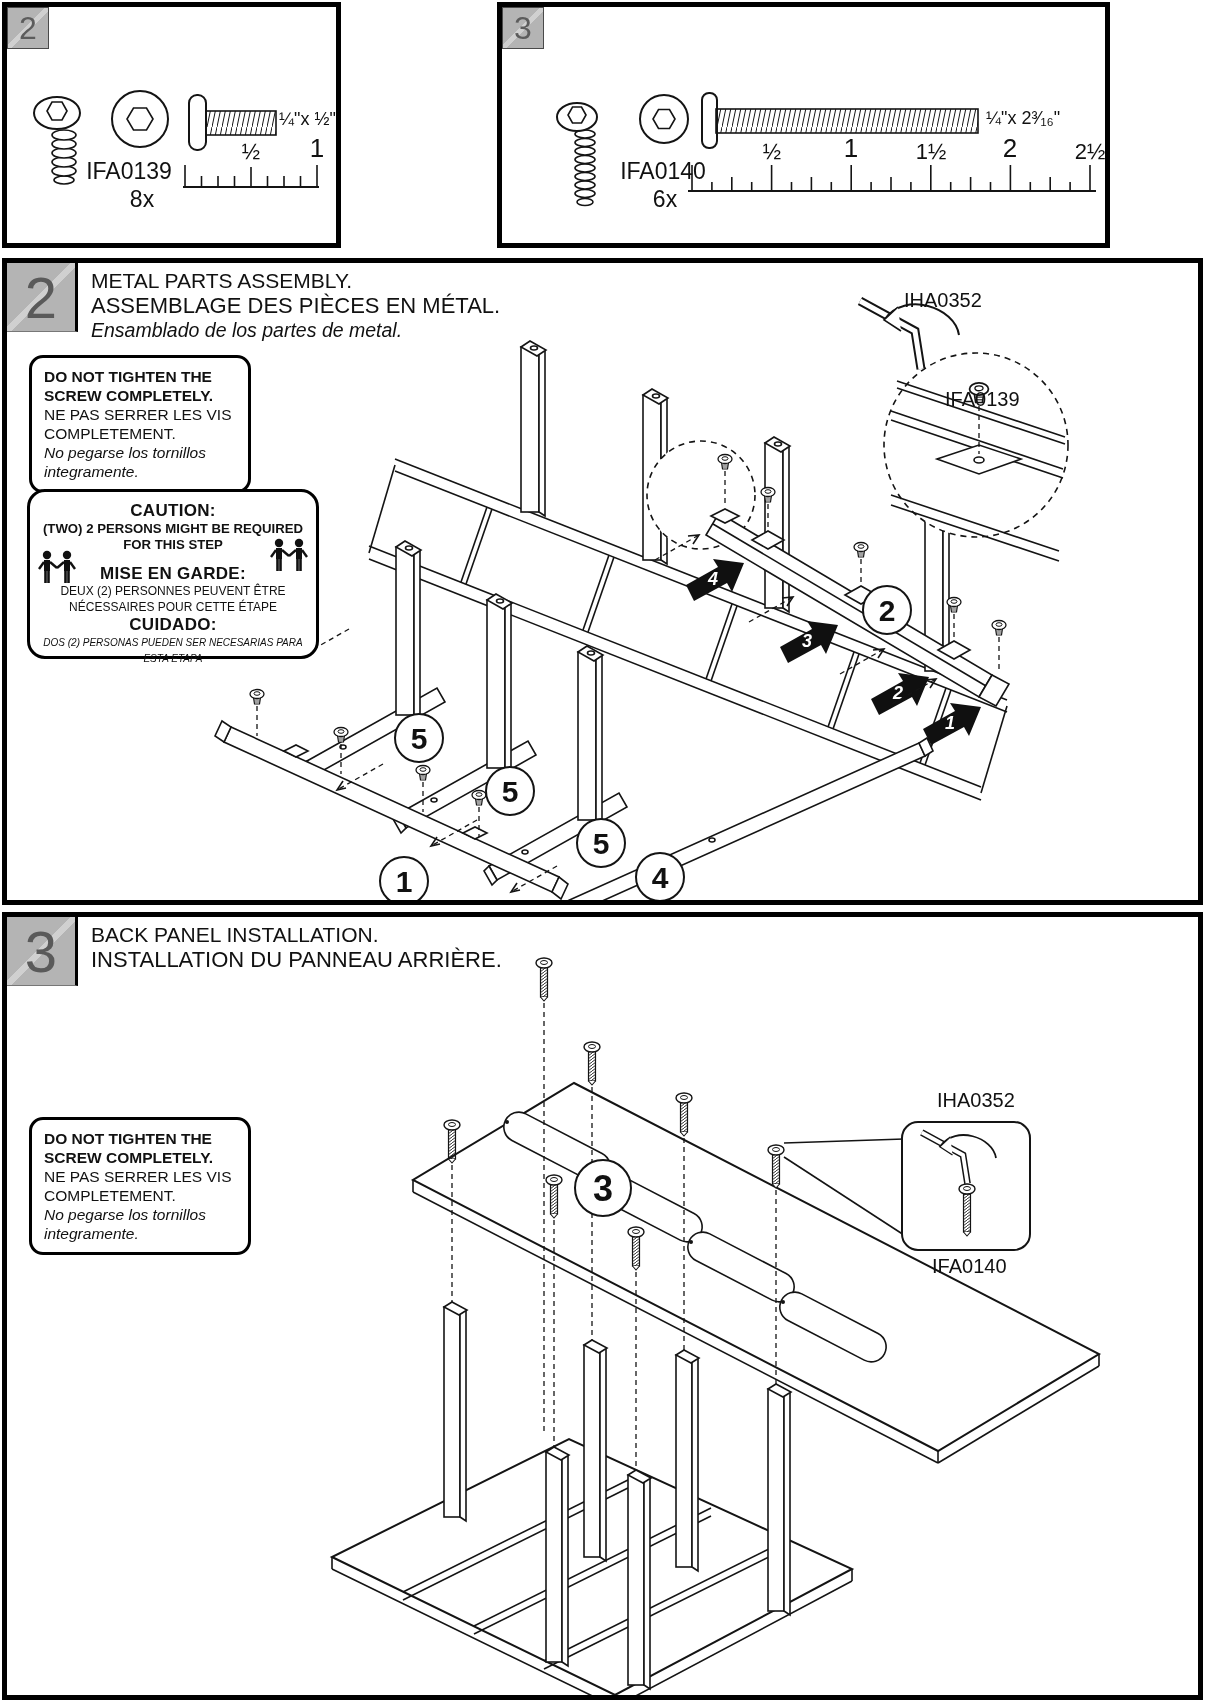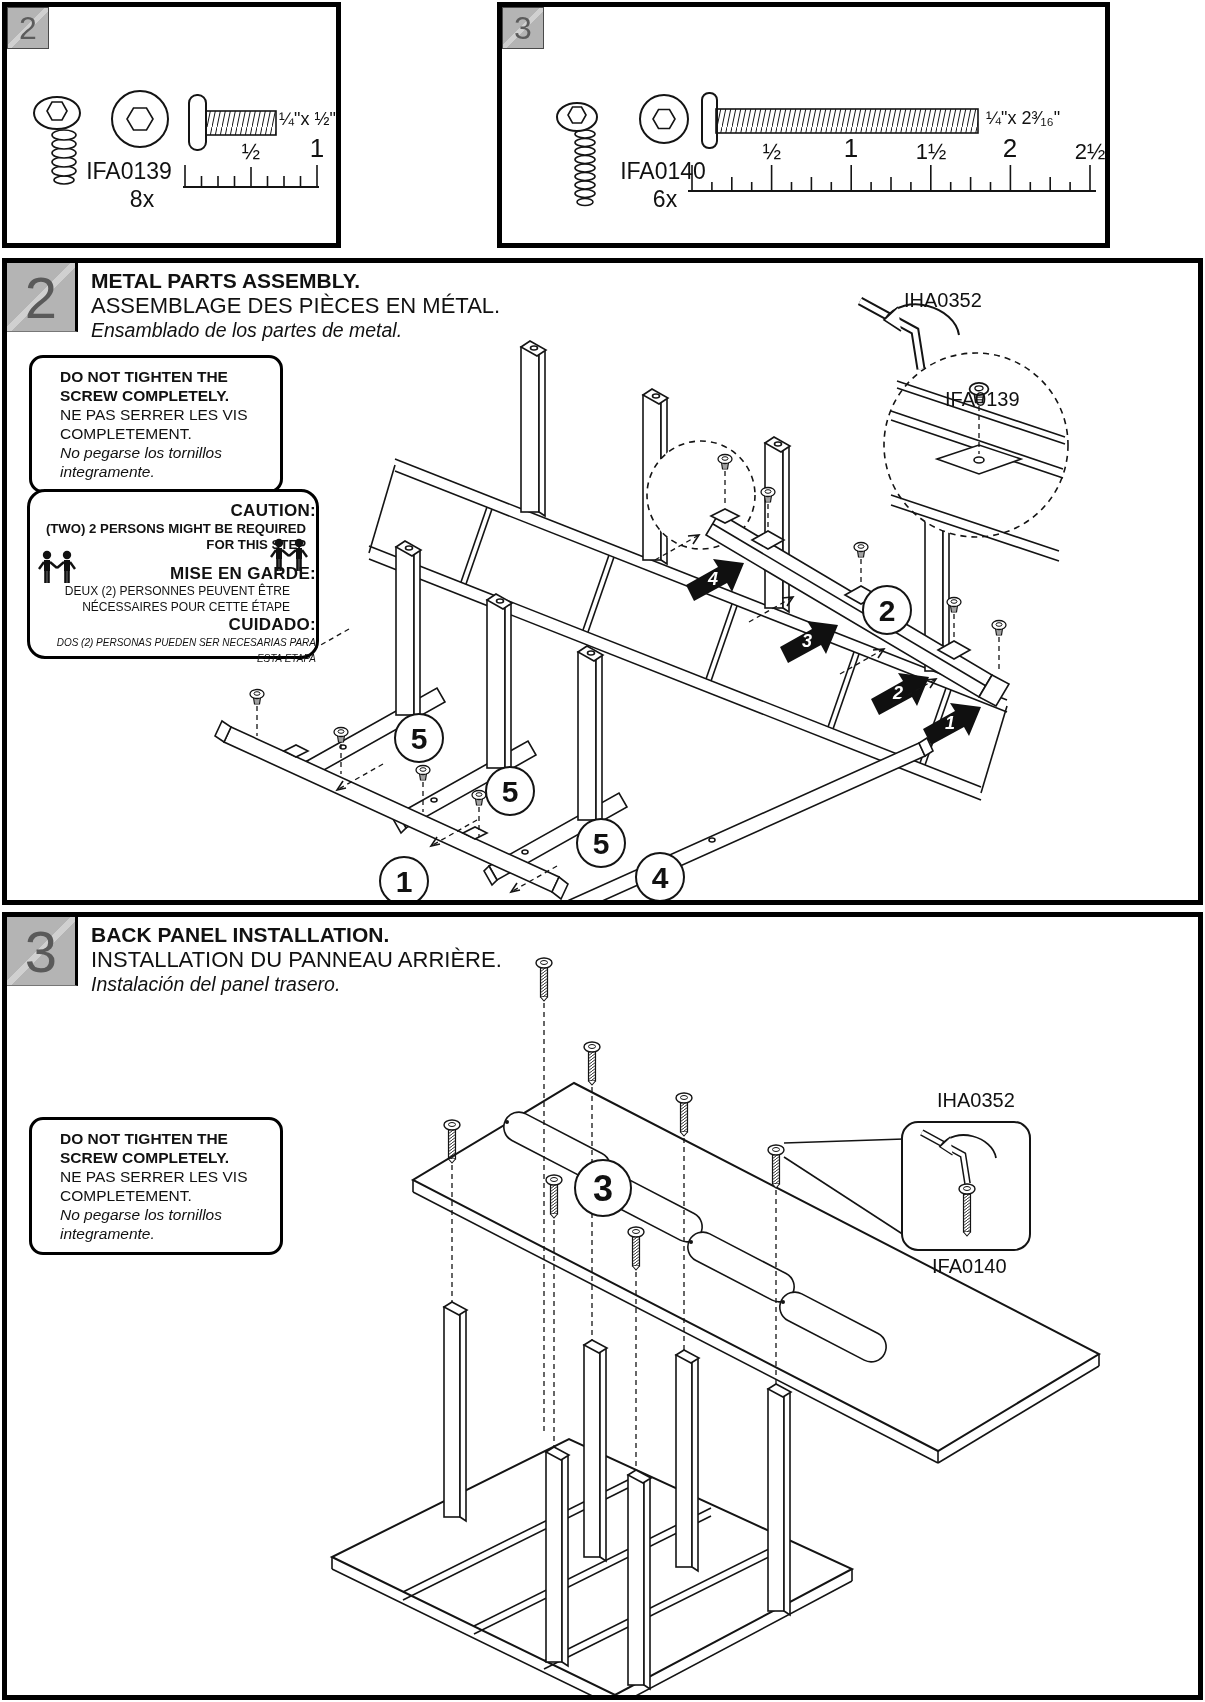--- a/index.html
+++ b/index.html
@@ -15,29 +15,29 @@
   .hwart{position:absolute;left:0;top:0;width:100%;height:100%}
   .step-panel{position:absolute;left:2px;width:1201px;border:5px solid #000;background:#fff;box-sizing:border-box}
   #step2{top:258px;height:647px}
   #step3{top:912px;height:788px}
   .scene{position:absolute;left:0;top:0;width:100%;height:100%}
   .stepnum{position:absolute;left:0;top:0;width:68px;height:68px;
        background:#b4b4b4 linear-gradient(135deg,transparent 47%,#d0d0d0 47%,#d0d0d0 53%,transparent 53%);
        background-color:#b4b4b4;border-right:3px solid #000;border-bottom:1px solid #777;
        display:flex;align-items:center;justify-content:center;font-size:58px;color:#5a5a5a}
   .titles{position:absolute;left:84px;top:5px;line-height:25px;white-space:nowrap}
-  .t-en{font-size:21px;font-weight:700}
+  .t-en{font-size:21px;font-weight:400}
   .t-fr{font-size:22px}
   .t-es{font-size:19.5px;font-style:italic}
   .notebox{position:absolute;left:22px;width:192px;border:3px solid #000;border-radius:14px;
-       background:#fff;padding:9px 28px;font-size:15.5px;line-height:19px}
+       background:#fff;padding:9px 12px;font-size:15.5px;line-height:19px}
   .nb-en{font-weight:700}
   .nb-es{font-style:italic}
   .caution{position:absolute;left:20px;top:226px;width:292px;height:170px;border:3px solid #000;
-       border-radius:18px;background:#fff;text-align:right;box-sizing:border-box;padding-top:9px}
+       border-radius:18px;background:#fff;text-align:center;box-sizing:border-box;padding-top:9px}
   .c-title{font-weight:700;font-size:17px;letter-spacing:.3px}
   .c-body{font-weight:700;font-size:13.2px;line-height:15.5px;padding:0 10px}
   .c-body2{font-size:12px;line-height:15.5px;padding:0 26px}
   .c-es{font-style:italic;font-size:10px;line-height:15.5px}
   .persons{position:absolute}
   svg text{font-family:"Liberation Sans",sans-serif;fill:#111}
   .ln{fill:none;stroke:#141414;stroke-width:1.6}
   .ln2{fill:none;stroke:#141414;stroke-width:2}
   .fw{fill:#fff;stroke:#141414;stroke-width:1.6}
   .fw2{fill:#fff;stroke:#141414;stroke-width:2}
@@ -557,21 +557,20 @@
         <text class="cnum3" x="596" y="284">3</text>
       </g>
     </svg>
 
     <div class="stepnum">
       <span>3</span>
     </div>
     <div class="titles">
       <div class="t-en">BACK PANEL INSTALLATION.</div>
       <div class="t-fr">INSTALLATION DU PANNEAU ARRIÈRE.</div>
-      <div class="t-es">Instalación del panel trasero.</div>
     </div>
 
     <div class="notebox" style="top:200px">
       <span class="nb-en">DO NOT TIGHTEN THE SCREW COMPLETELY.</span><br>
       <span>NE PAS SERRER LES VIS COMPLETEMENT.</span><br>
       <span class="nb-es">No pegarse los tornillos integramente.</span>
     </div>
   </div>
 
 </div>

